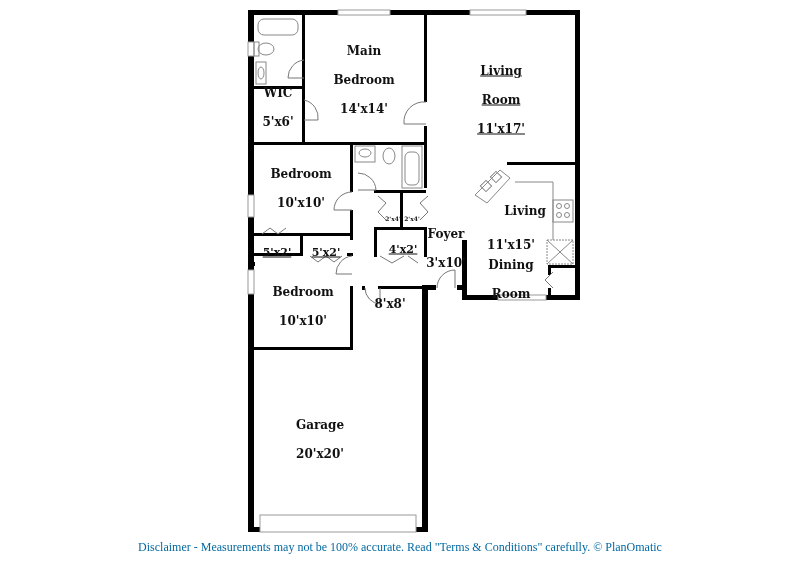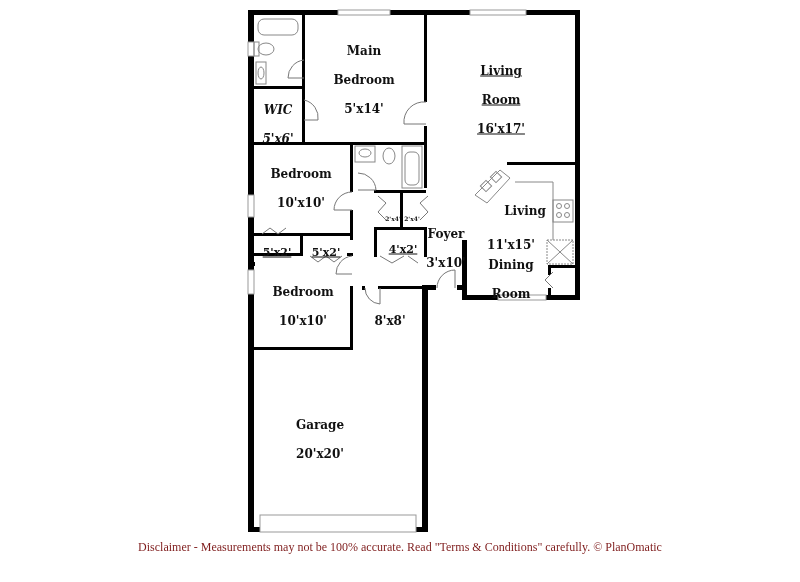--- a/index.html
+++ b/index.html
@@ -2,21 +2,21 @@
 <html><head>
 <meta charset="utf-8">
 <style>
   html, body { margin: 0; padding: 0; background: #ffffff; }
   body { width: 800px; height: 582px; position: relative; overflow: hidden; font-family: "DejaVu Serif", "Liberation Serif", serif; }
   #plan { position: absolute; left: 0; top: 0; }
   .room-label { position: absolute; text-align: center; font-weight: bold; font-size: 12px; line-height: 13px; color: #111; transform: translate(-50%, -50%); white-space: nowrap; font-family: "DejaVu Serif", serif; }
   .room-label span { display: block; margin-top: 16px; }
   .small-label { font-size: 11px; text-decoration: underline; }
   .tiny-label { font-size: 6px; line-height: 7px; }
-  #disclaimer { position: absolute; left: 0; top: 540px; width: 800px; text-align: center; font-size: 12px; color: #7f1d1d; font-family: "Liberation Serif", serif; }
+  #disclaimer { position: absolute; left: 0; top: 540px; width: 800px; text-align: center; font-size: 12px; color: #0369a1; font-family: "Liberation Serif", serif; }
 </style>
 </head>
 <body>
 
 <svg id="plan" width="800" height="582" viewBox="0 0 800 582" xmlns="http://www.w3.org/2000/svg">
   <g fill="#000">
 
     <rect x="248" y="10" width="332" height="5"></rect>
 
     <rect x="575" y="10" width="5" height="290"></rect>
@@ -138,28 +138,28 @@
     <path d="M408,256 L418,263"></path>
     <path d="M262,234 L270,228 L278,234 L286,228"></path>
     <path d="M310,256 L318,262 L326,256 L334,262 L342,256"></path>
   </g>
 </svg>
 
 <div>
   <div class="room-label" style="left:364px;top:72px;">
     <span>Main</span>
     <span>Bedroom</span>
-    <span>5'x14'</span>
+    <span>14'x14'</span>
   </div>
   <div class="room-label" style="left:501px;top:92px;text-decoration:underline;">
     <span>Living</span>
     <span>Room</span>
-    <span>16'x17'</span>
-  </div>
-  <div class="room-label" style="left:278px;top:117px;font-style:italic;">
+    <span>11'x17'</span>
+  </div>
+  <div class="room-label" style="left:278px;top:100px;">
     <span>WIC</span>
     <span>5'x6'</span>
   </div>
   <div class="room-label" style="left:301px;top:181px;">
     <span>Bedroom</span>
     <span>10'x10'</span>
   </div>
   <div class="room-label" style="left:525px;top:203px;">
     <span>Living</span>
   </div>
@@ -186,21 +186,21 @@
     <span>2'x4'</span>
   </div>
   <div class="room-label" style="left:511px;top:272px;text-align:center;">
     <span>Dining</span>
     <span>Room</span>
   </div>
   <div class="room-label" style="left:303px;top:299px;">
     <span>Bedroom</span>
     <span>10'x10'</span>
   </div>
-  <div class="room-label" style="left:390px;top:313px;">
+  <div class="room-label" style="left:390px;top:296px;">
     <span>8'x8'</span>
   </div>
   <div class="room-label" style="left:320px;top:432px;">
     <span>Garage</span>
     <span>20'x20'</span>
   </div>
 </div>
 
 <div id="disclaimer">Disclaimer - Measurements may not be 100% accurate. Read "Terms &amp; Conditions" carefully. © PlanOmatic</div>
 

